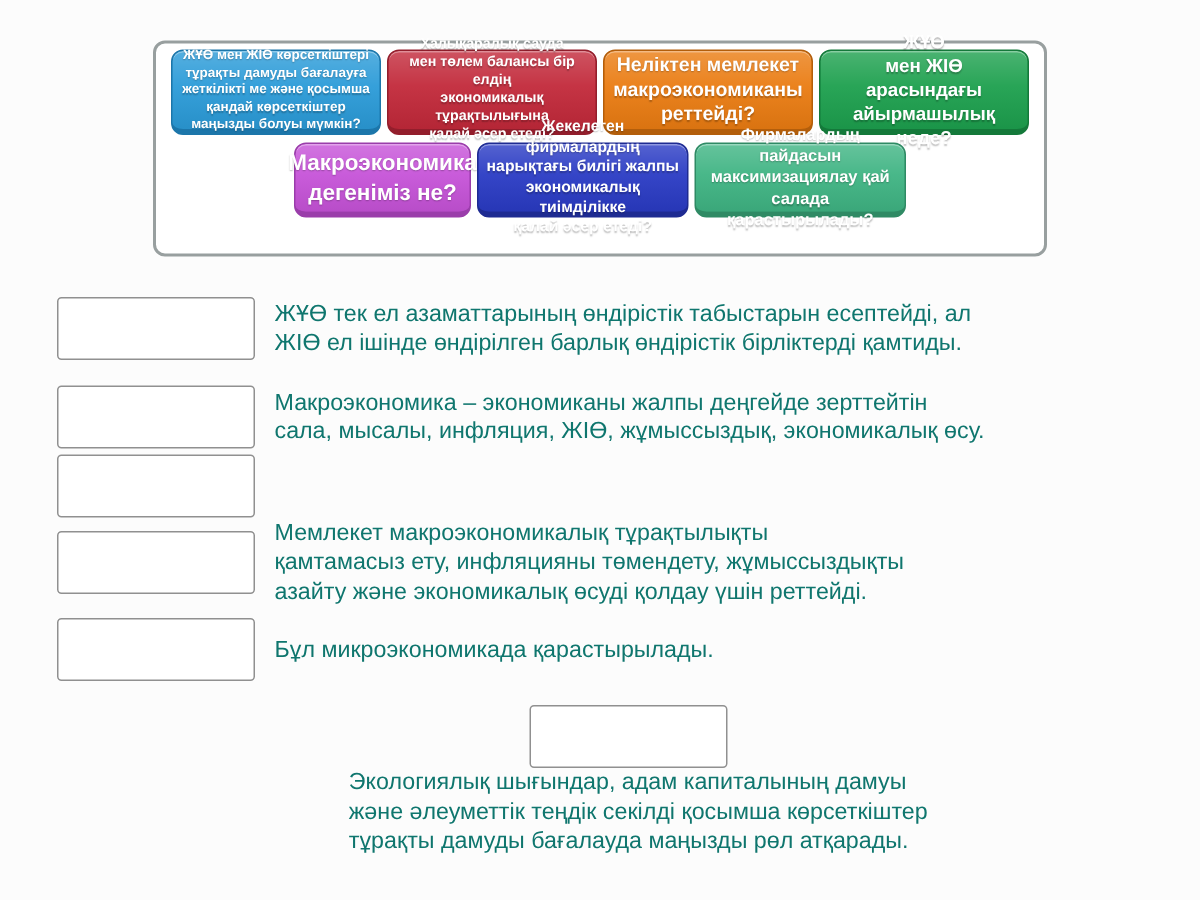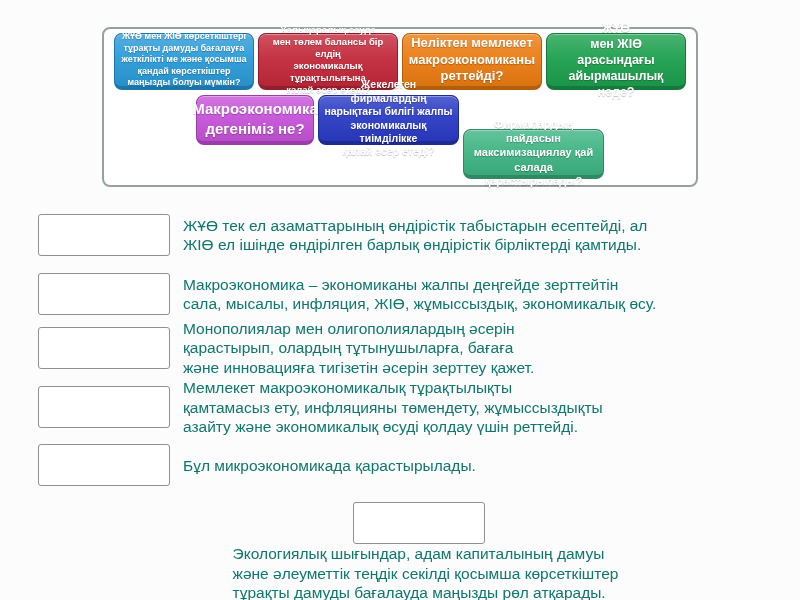--- a/index.html
+++ b/index.html
@@ -10,21 +10,21 @@
     overflow: hidden;
   }
 
   
   .panel {
     width: 596px;
     margin: 27px auto 0 auto;
     background: #ffffff;
     border: 2px solid #989f9f;
     border-radius: 8px;
-    padding: 4px 2px 6px 2px;
+    padding: 4px 2px 24px 2px;
   }
   .tiles-row {
     display: flex;
     justify-content: center;
     gap: 4px;
   }
   .tiles-row + .tiles-row { margin-top: 5px; }
   .tile {
     border: 1px solid rgba(0,0,0,.25);
     border-bottom-width: 4px;
@@ -120,44 +120,41 @@
     <div class="tile" style="background-color: rgb(198, 83, 216); border-color: rgb(154, 61, 170);">
       <span class="tile-label">Макроэкономика
 дегеніміз не?</span>
     </div>
     <div class="tile" style="background-color: rgb(42, 59, 196); border-color: rgb(30, 43, 146);">
       <span class="tile-label">Жекелеген фирмалардың
 нарықтағы билігі жалпы
 экономикалық тиімділікке
 қалай әсер етеді?</span>
     </div>
-    <div class="tile" style="background-color: rgb(63, 180, 131); border-color: rgb(47, 138, 100); margin-top: 34px;">
+    <div class="tile" style="background-color: rgb(63, 180, 131); border-color: rgb(47, 138, 100);">
       <span class="tile-label">Фирмалардың пайдасын
 максимизациялау қай
 салада қарастырылады?</span>
     </div>
   </div>
 </div>
 
 <div class="match-list">
   <div class="match-row">
     <div class="answer-slot"></div>
     <div class="statement">ЖҰӨ тек ел азаматтарының өндірістік табыстарын есептейді, ал
 ЖІӨ ел ішінде өндірілген барлық өндірістік бірліктерді қамтиды.</div>
   </div>
   <div class="match-row">
     <div class="answer-slot"></div>
     <div class="statement">Макроэкономика – экономиканы жалпы деңгейде зерттейтін
 сала, мысалы, инфляция, ЖІӨ, жұмыссыздық, экономикалық өсу.</div>
   </div>
   <div class="match-row">
     <div class="answer-slot"></div>
-    <div class="statement">Монополиялар мен олигополиялардың әсерін
-қарастырып, олардың тұтынушыларға, бағаға
-және инновацияға тигізетін әсерін зерттеу қажет.</div>
   </div>
   <div class="match-row">
     <div class="answer-slot"></div>
     <div class="statement">Мемлекет макроэкономикалық тұрақтылықты
 қамтамасыз ету, инфляцияны төмендету, жұмыссыздықты
 азайту және экономикалық өсуді қолдау үшін реттейді.</div>
   </div>
   <div class="match-row">
     <div class="answer-slot"></div>
     <div class="statement">Бұл микроэкономикада қарастырылады.</div>

